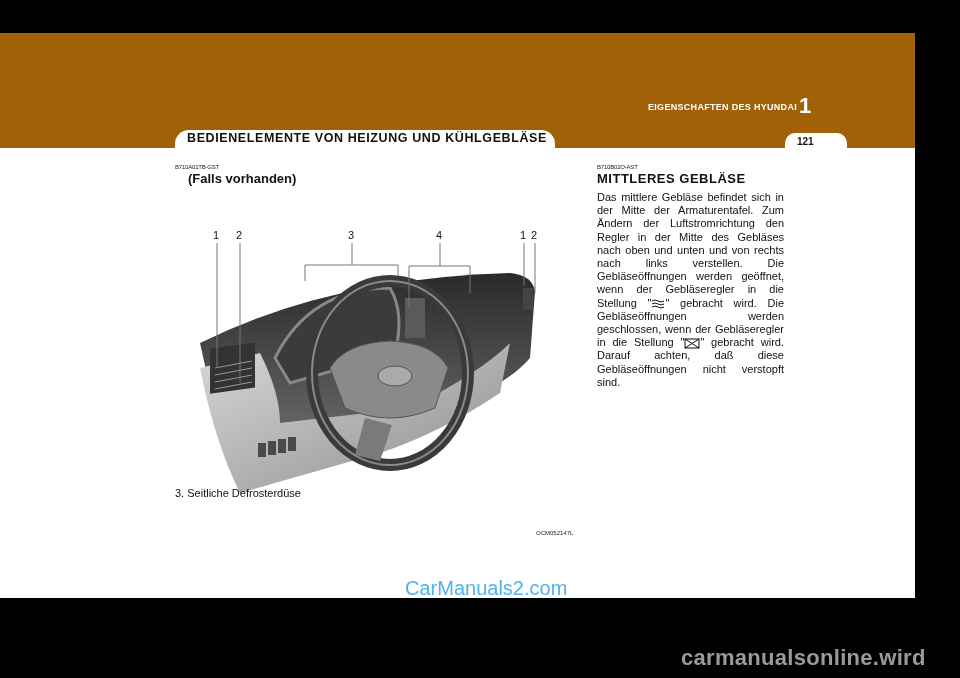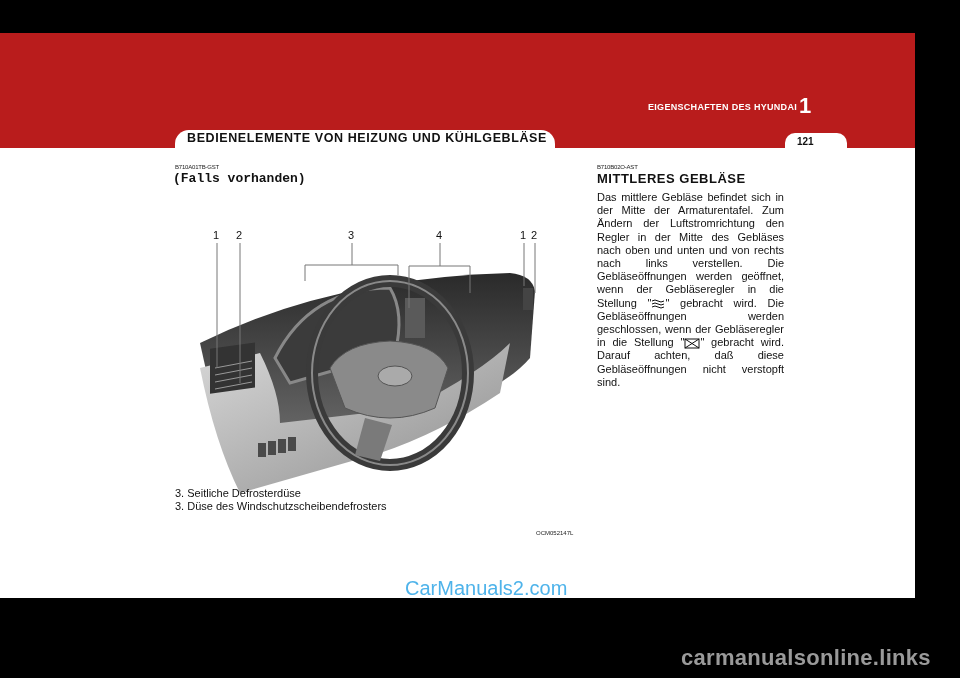--- a/index.html
+++ b/index.html
@@ -1,28 +1,28 @@
 <!DOCTYPE html>
 <html><head>
 <meta charset="utf-8">
 <style>
   html, body { margin:0; padding:0; }
   body { width:960px; height:678px; background:#000; position:relative; overflow:hidden; font-family:"Liberation Sans", sans-serif; }
   .page { position:absolute; left:0; top:33px; width:915px; height:565px; background:#fff; }
-  .band { position:absolute; left:0; top:0; width:915px; height:115px; background:#b91c1c; }
+  .band { position:absolute; left:0; top:0; width:915px; height:115px; background:#a16207; }
   .chapter-title { position:absolute; right:118px; top:69px; font-size:9px; font-weight:bold; color:#fff; letter-spacing:0.3px; }
   .chapter-num { position:absolute; left:799px; top:60px; font-size:22px; font-weight:bold; color:#fff; }
   .tab-left { position:absolute; left:175px; top:97px; width:380px; height:18px; background:#fff; border-radius:14px 14px 0 0; }
   .tab-left span { position:absolute; left:12px; top:1px; font-size:12.5px; font-weight:bold; color:#111; letter-spacing:0.6px; white-space:nowrap; }
   .tab-right { position:absolute; left:785px; top:100px; width:62px; height:15px; background:#fff; border-radius:10px 10px 0 0; }
   .tab-right span { position:absolute; left:12px; top:3px; font-size:10px; font-weight:bold; color:#111; }
   .code { font-size:6px; color:#222; letter-spacing:-0.2px; }
   .h2 { font-size:13px; font-weight:bold; color:#111; }
   .left-code { position:absolute; left:175px; top:131px; }
-  .left-head { position:absolute; left:173px; top:138px;font-family:Liberation Mono, monospace; }
+  .left-head { position:absolute; left:188px; top:138px; }
   .right-code { position:absolute; left:597px; top:131px; }
   .right-head { position:absolute; left:597px; top:138px; letter-spacing:0.5px; }
   .body-text { position:absolute; left:597px; top:158px; width:187px; font-size:11px; line-height:13.2px; color:#111; text-align:justify; }
   .illus { position:absolute; left:180px; top:160px; width:410px; height:330px; }
   .legend { position:absolute; left:175px; top:454px; font-size:11px; line-height:12.5px; color:#111; }
   .fig-code { position:absolute; left:536px; top:497px; font-size:6px; color:#222; }
   .wm1 { position:absolute; left:405px; top:577px; font-size:20px; color:#4eb3ea; }
   .wm2 { position:absolute; left:681px; top:645px; font-size:22px; font-weight:bold; color:#9a9a9a; letter-spacing:0.3px; }
   .icon-inline { display:inline-block; vertical-align:middle; }
 </style>
@@ -102,30 +102,29 @@
       <line x1="172" y1="50" x2="172" y2="72"></line>
       <polyline points="229,115 229,73 290,73 290,100"></polyline>
       <line x1="260" y1="50" x2="260" y2="73"></line>
       <line x1="344" y1="50" x2="344" y2="93"></line>
       <line x1="355" y1="50" x2="355" y2="100"></line>
     </g>
   </svg>
 
   <div class="legend">
     <div>3. Seitliche Defrosterdüse</div>
-    <div>3. Düse des Windschutzscheibendefrosters</div>
   </div>
   <div class="fig-code">OCM052147L</div>
 
   <div class="code right-code">B710B02O-AST</div>
   <div class="h2 right-head">MITTLERES GEBLÄSE</div>
   <div class="body-text">
     <span>Das mittlere Gebläse befindet sich in der Mitte der Armaturentafel. Zum Ändern der Luftstromrichtung den Regler in der Mitte des Gebläses nach oben und unten und von rechts nach links verstellen. Die Gebläseöffnungen werden geöffnet, wenn der Gebläseregler in die Stellung "</span><svg class="icon-inline" width="14" height="11" viewBox="0 0 14 11">
         <path d="M1 3 Q4 1 7 3 T13 3 M1 6 Q4 4 7 6 T13 6 M1 9 Q4 7 7 9 T13 9" stroke="#111" stroke-width="1" fill="none"></path>
       </svg><span>" gebracht wird. Die Gebläseöffnungen werden geschlossen, wenn der Gebläseregler in die Stellung "</span><svg class="icon-inline" width="16" height="11" viewBox="0 0 16 11">
         <rect x="1" y="1" width="14" height="9" stroke="#111" fill="none"></rect>
         <path d="M1 1 L15 10 M15 1 L1 10" stroke="#111"></path>
       </svg><span>" gebracht wird. Darauf achten, daß diese Gebläseöffnungen nicht verstopft sind.</span>
   </div>
 </div>
 
 <div class="wm1">CarManuals2.com</div>
-<div class="wm2">carmanualsonline.links</div>
+<div class="wm2">carmanualsonline.wird</div>
 
 </body></html>

